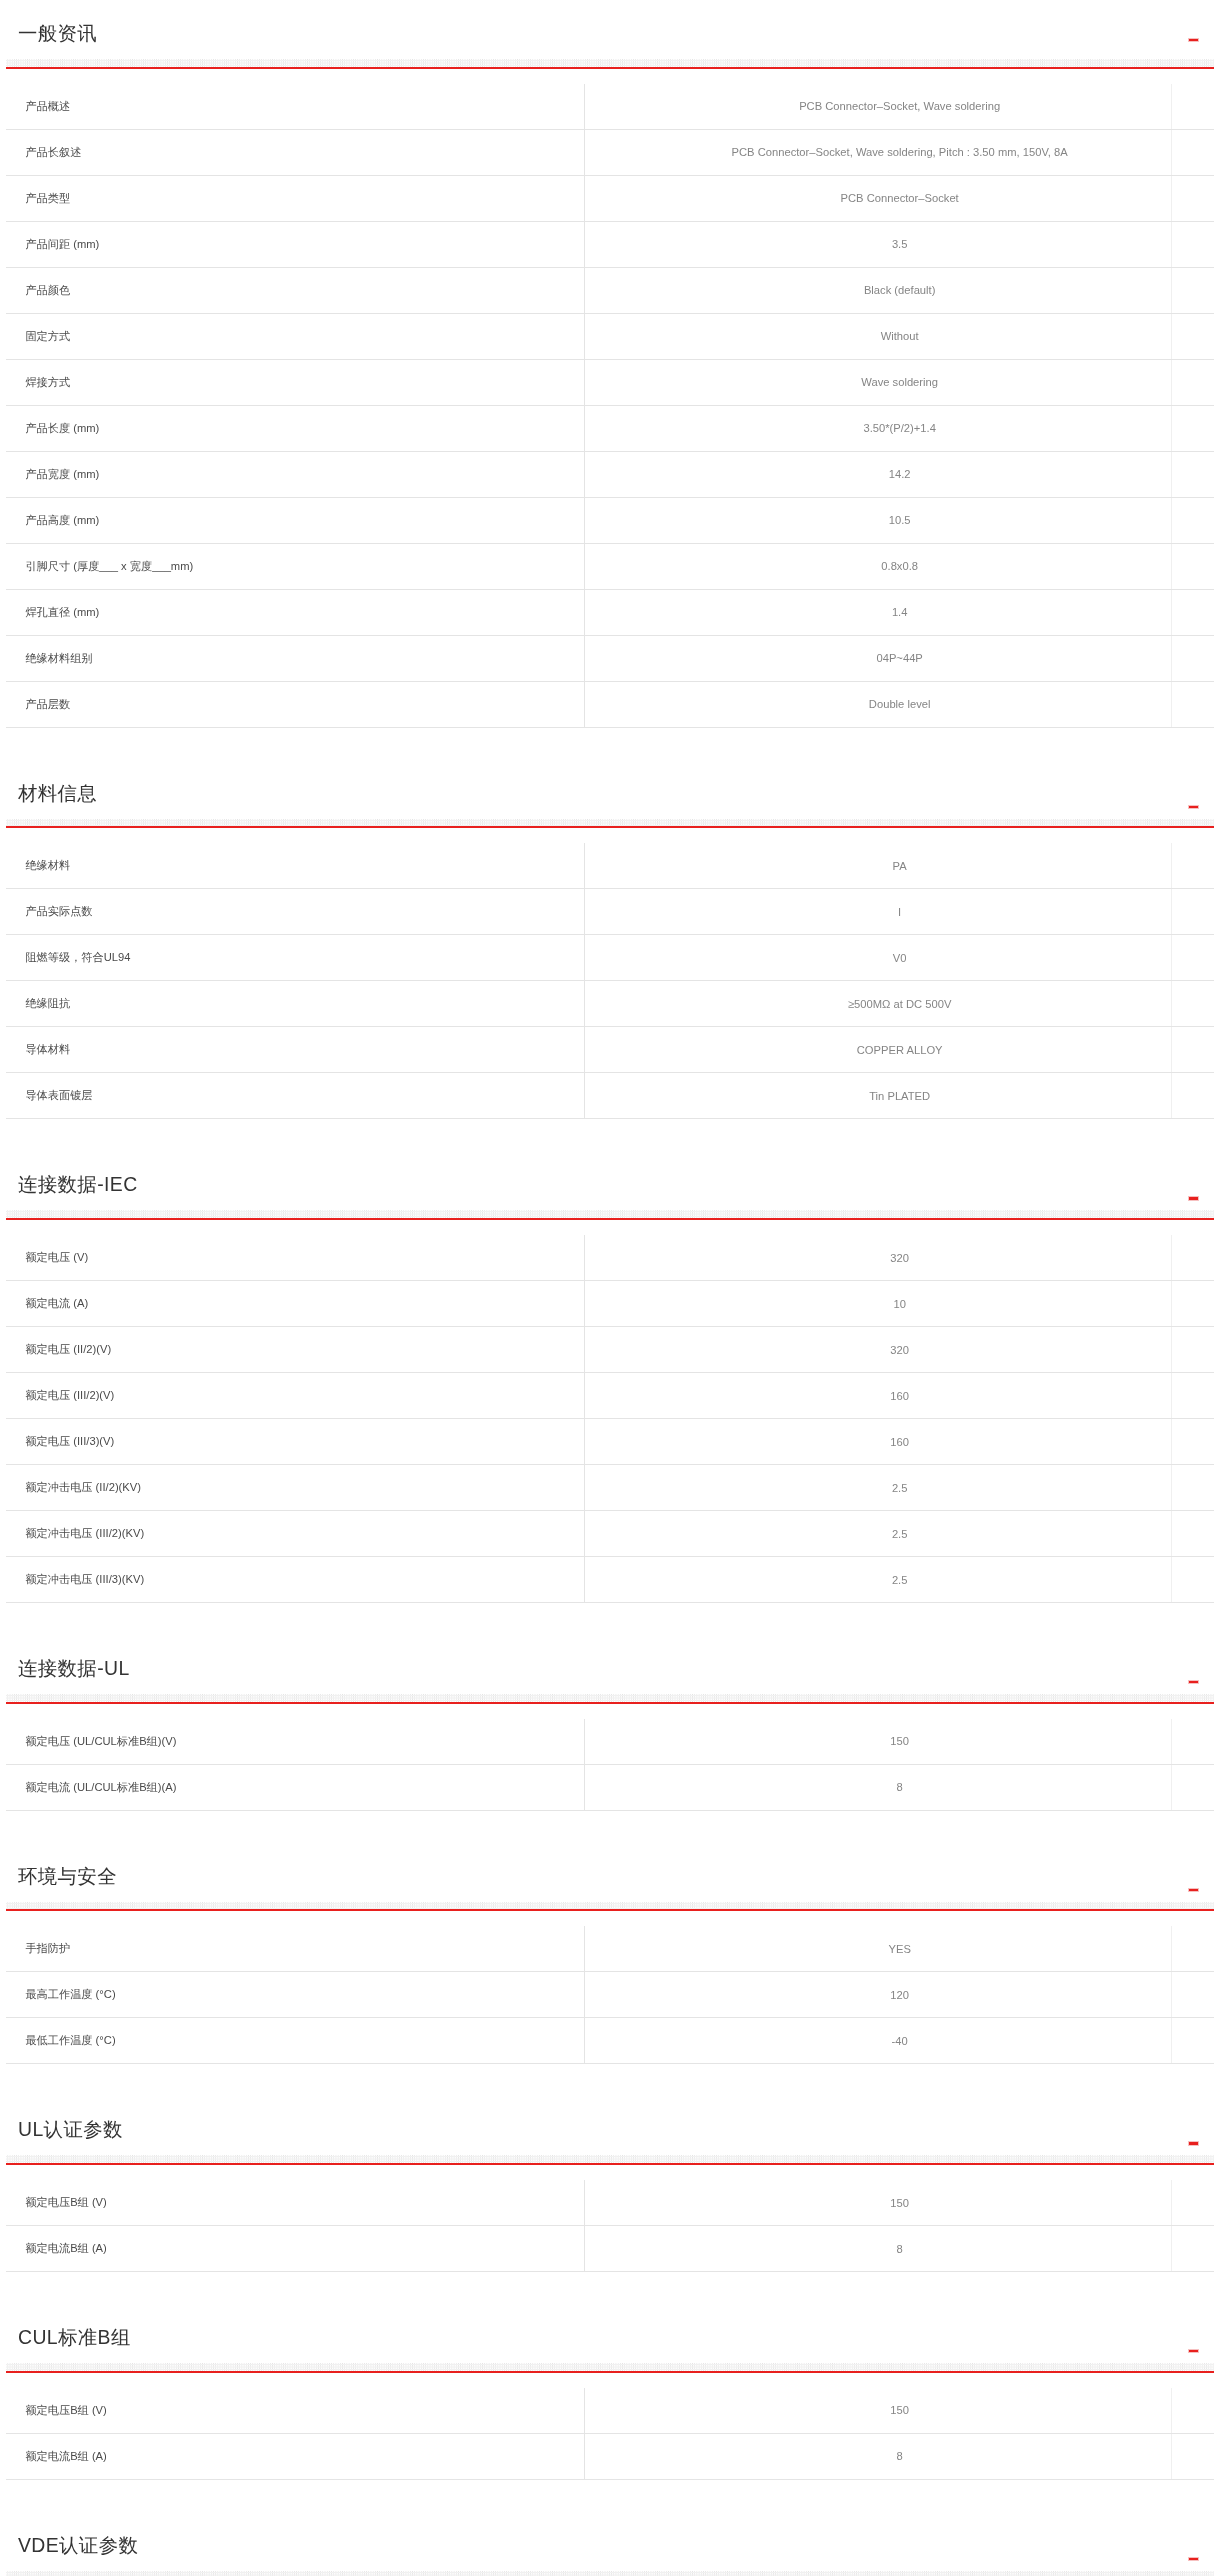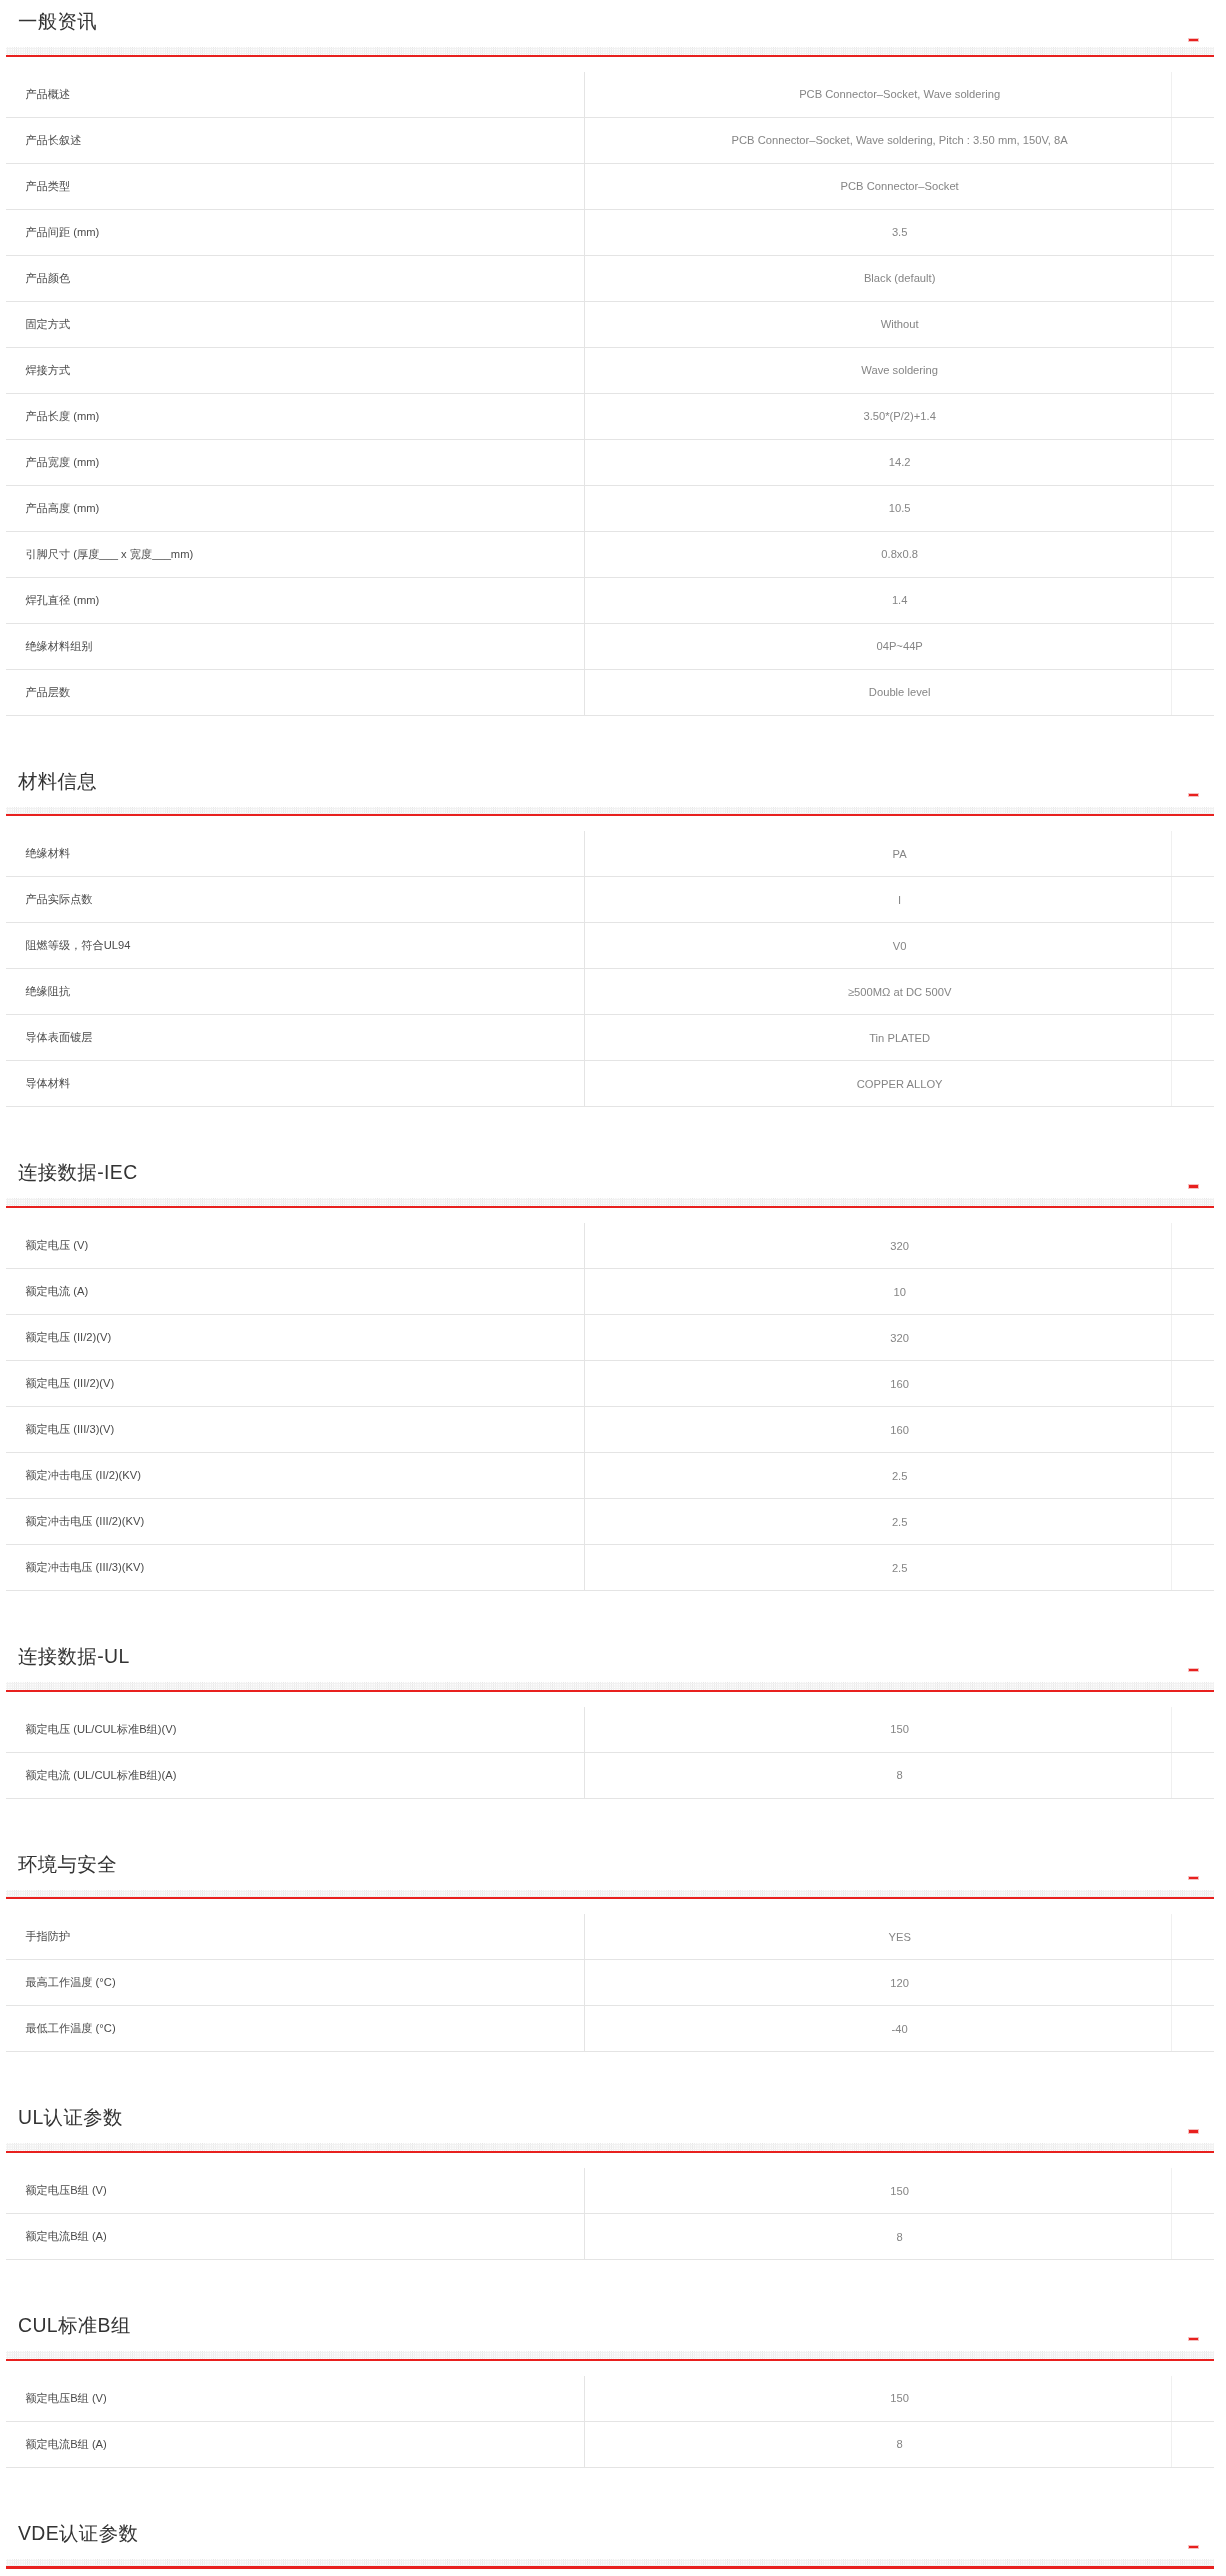--- a/index.html
+++ b/index.html
@@ -16,21 +16,21 @@
   }
   .page {
     width: 1227px;
   }
   .section {
     position: relative;
     margin: 0 12.7px 0 6px;
     padding-top: 52px;
   }
   .section:first-of-type {
-    padding-top: 8px;
+    padding-top: 20px;
   }
   .section-title {
     margin: 0;
     padding-left: 12px;
     font-size: 19.4px;
     line-height: 27px;
     font-weight: 400;
     color: #333333;
     letter-spacing: 0.4px;
   }
@@ -202,28 +202,28 @@
     <div class="cell label">阻燃等级，符合UL94</div>
     <div class="cell value">V0</div>
   </div>
 
   <div class="row">
     <div class="cell label">绝缘阻抗</div>
     <div class="cell value">≥500MΩ at DC 500V</div>
   </div>
 
   <div class="row">
+    <div class="cell label">导体材料</div>
+    <div class="cell value">COPPER ALLOY</div>
+  </div>
+
+  <div class="row">
     <div class="cell label">导体表面镀层</div>
     <div class="cell value">Tin PLATED</div>
   </div>
-
-  <div class="row">
-    <div class="cell label">导体材料</div>
-    <div class="cell value">COPPER ALLOY</div>
-  </div>
 </div>
   </div>
 
   <div class="section">
     <h2 class="section-title">连接数据-IEC</h2>
     <span class="collapse-icon"></span>
     <div class="deco-strip"></div>
     <div class="red-bar"></div>
     <div class="rows">
   <div class="row">

